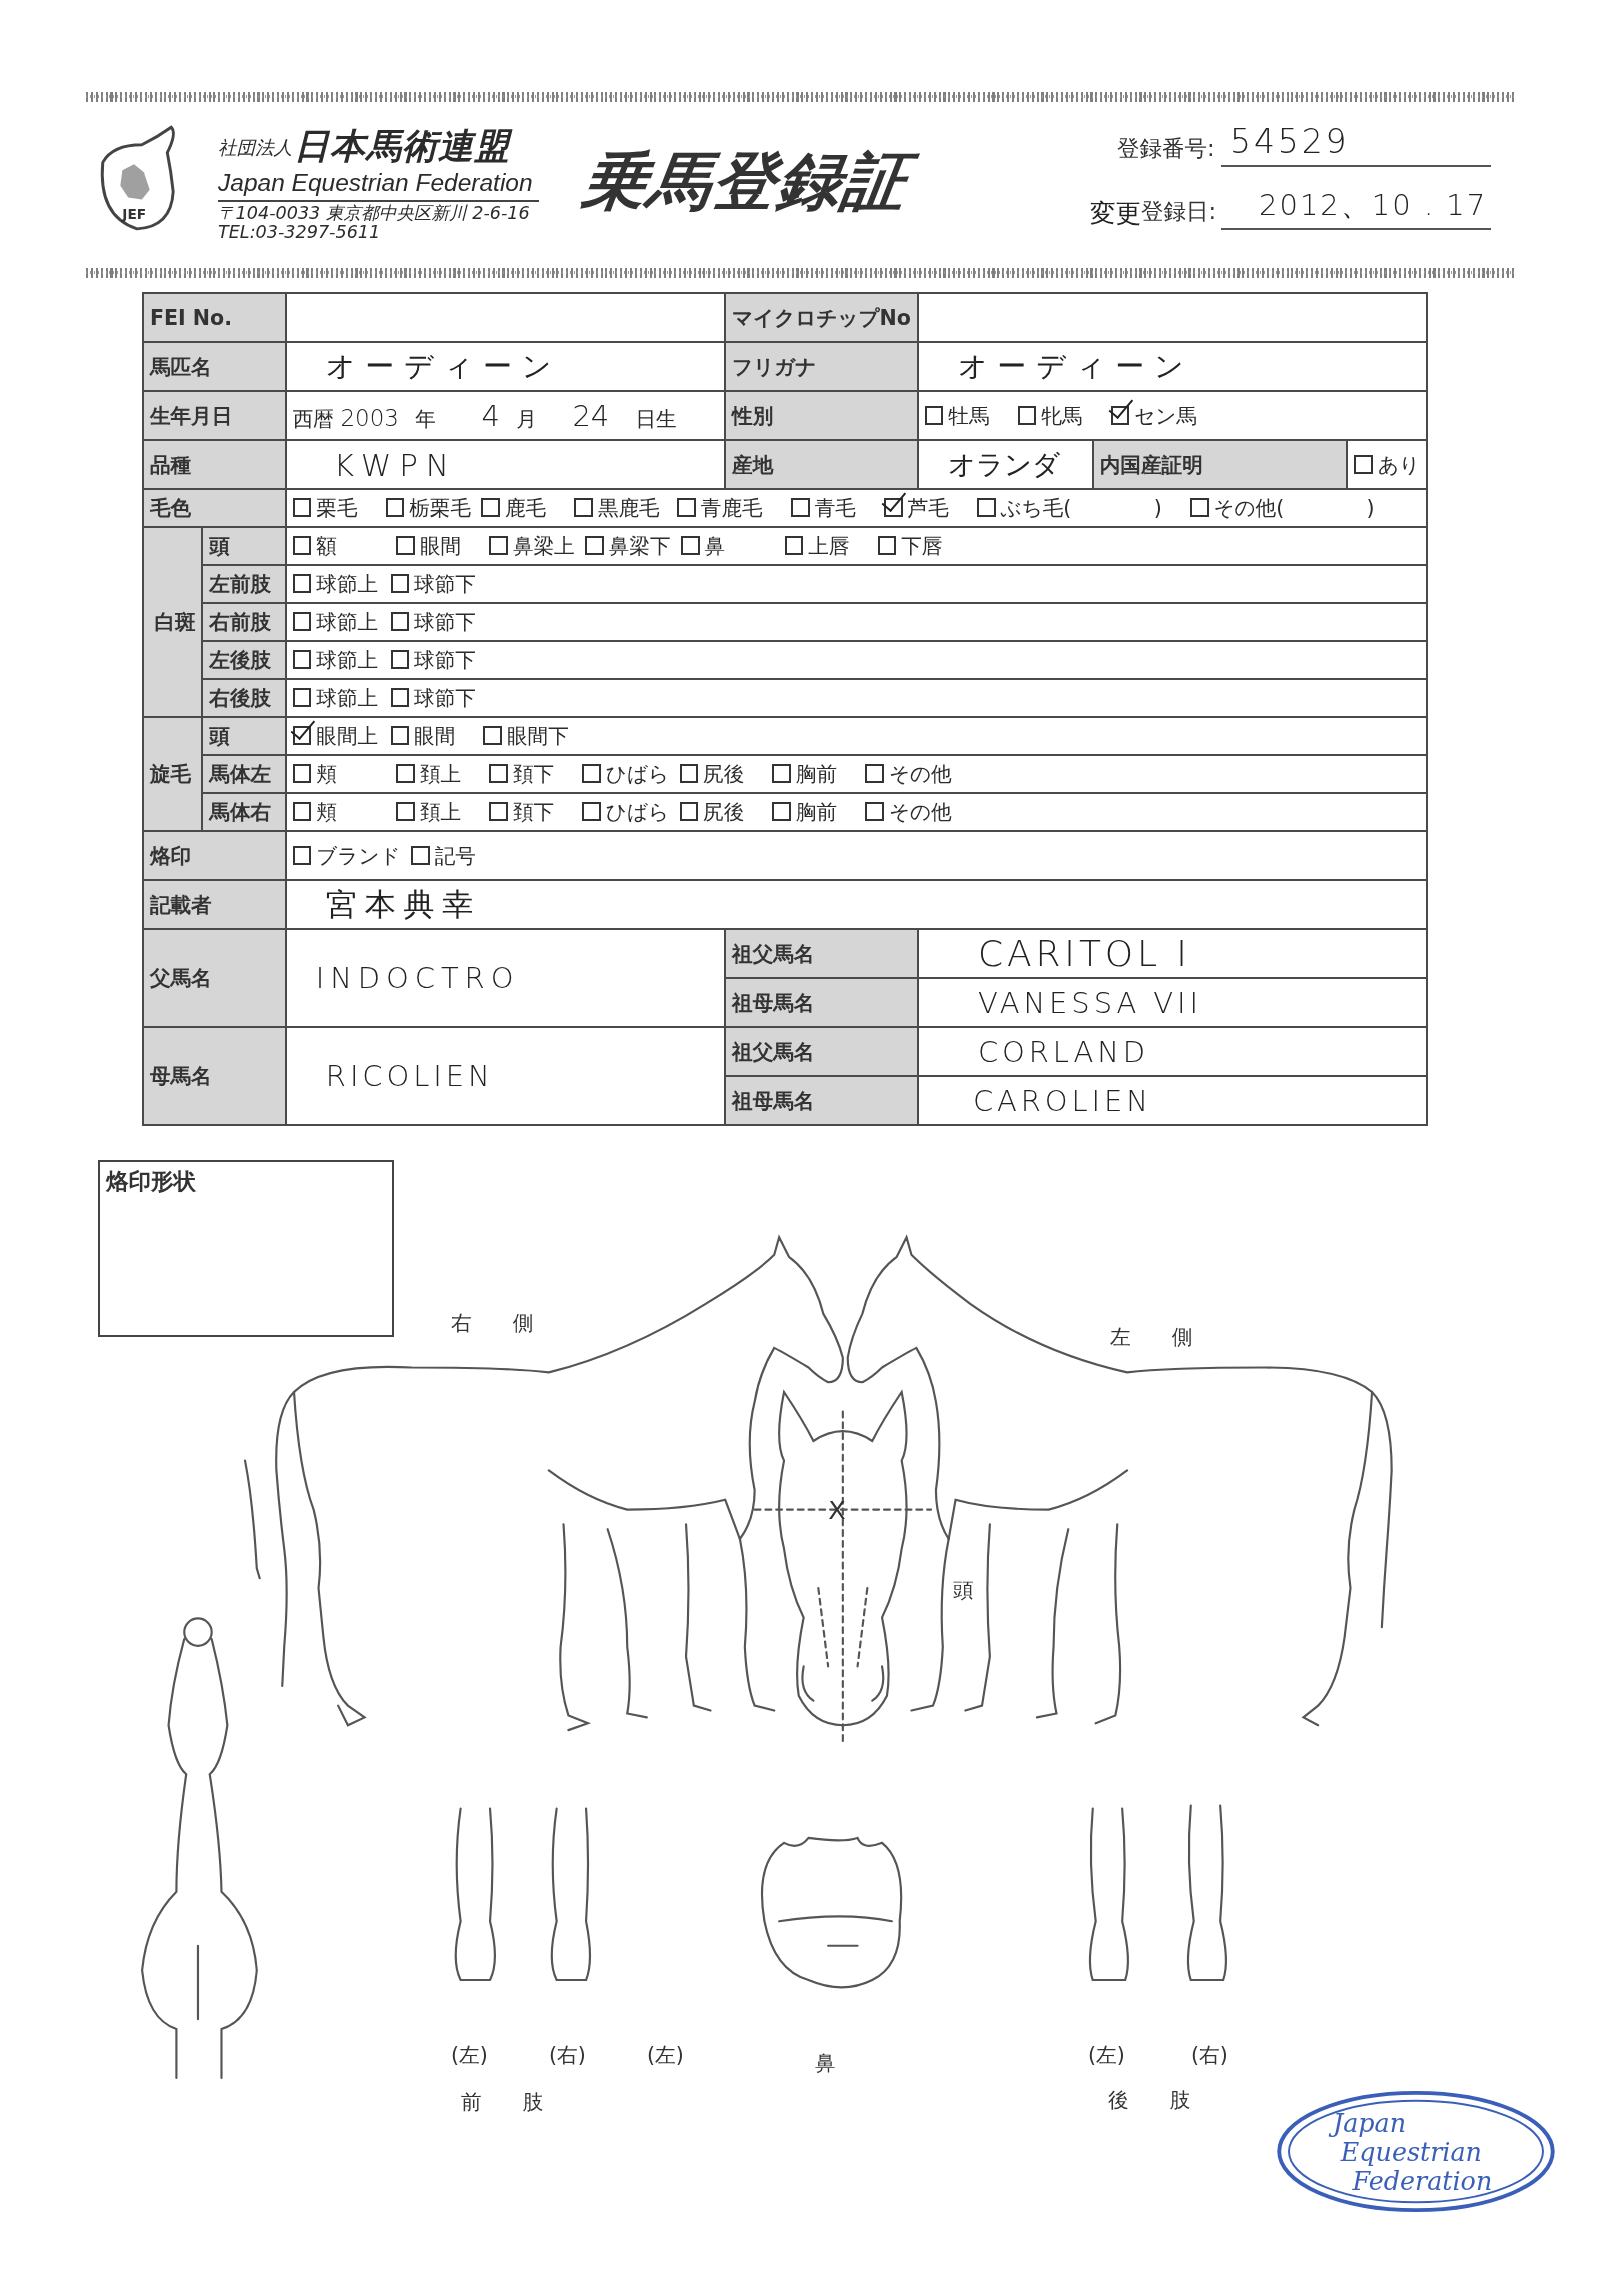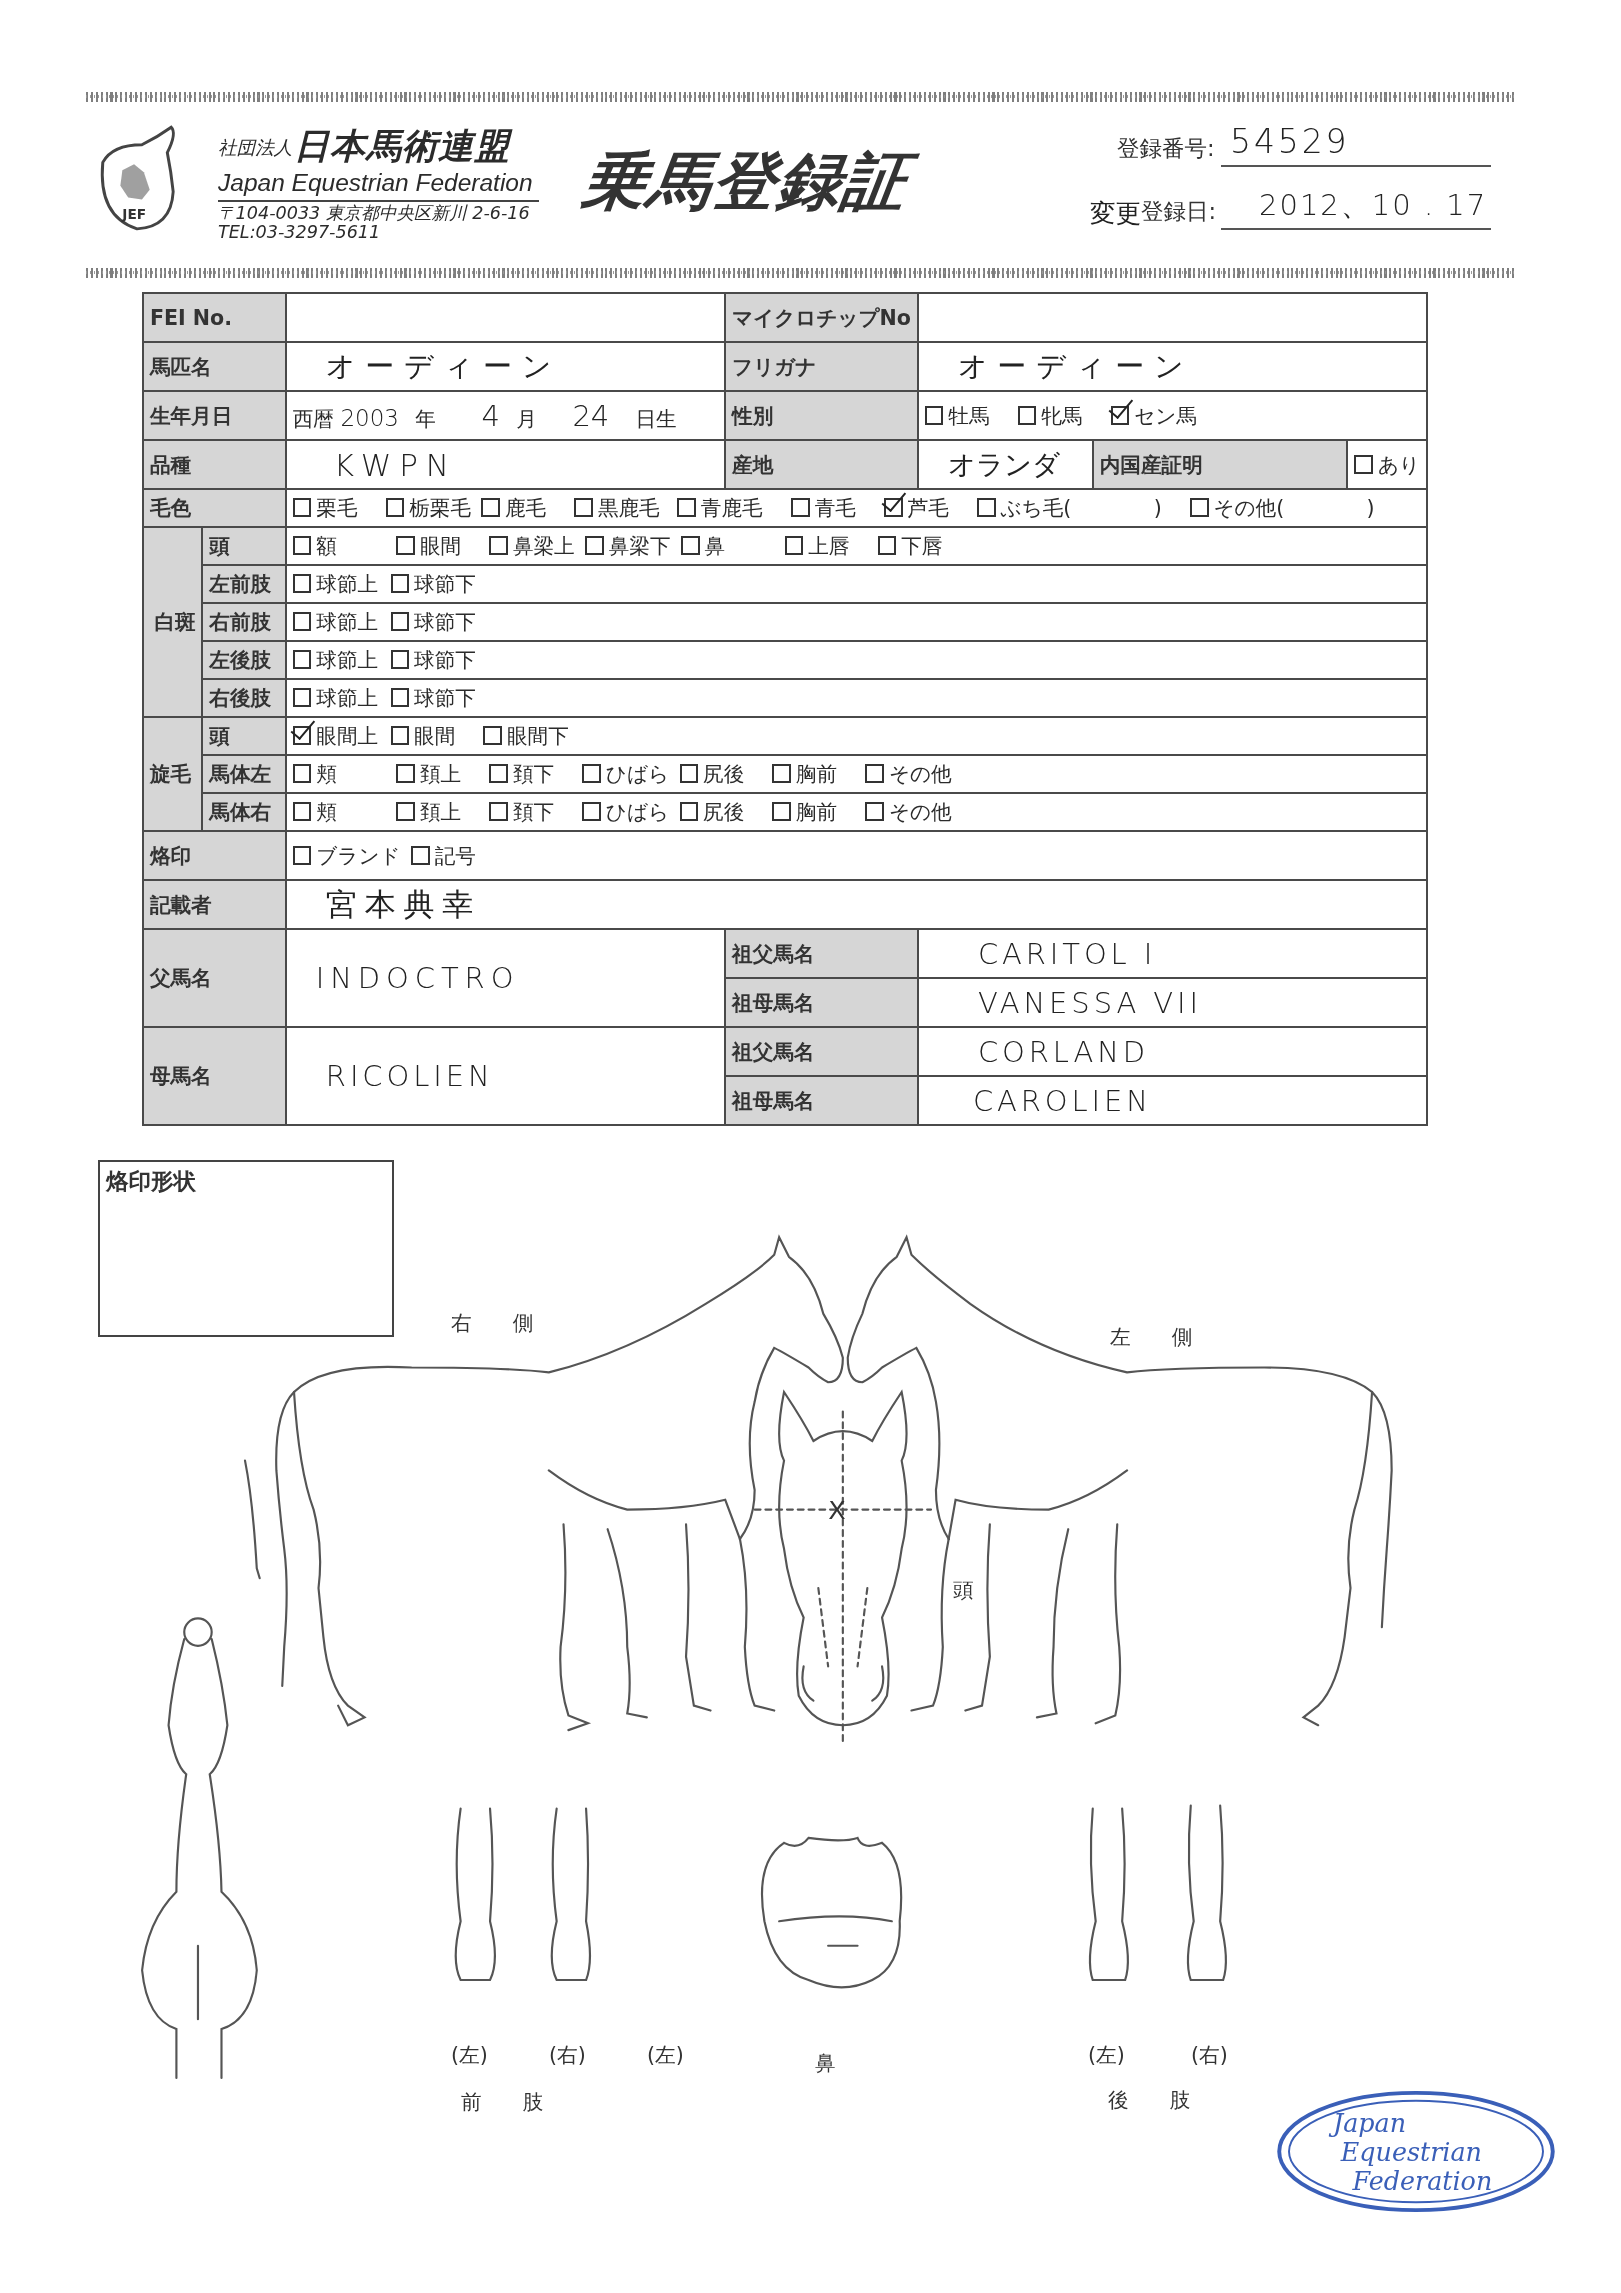--- a/index.html
+++ b/index.html
@@ -213,21 +213,21 @@
   </tr>
   <tr style="height:49px">
     <td class="lbl" colspan="2">記載者</td>
     <td colspan="6" class="hand" style="font-size:31px;padding-left:39px;letter-spacing:7.8px">宮本典幸</td>
   </tr>
 
   <tr style="height:49px">
     <td class="lbl" colspan="2" rowspan="2">父馬名</td>
     <td rowspan="2" class="hand" style="font-size:29px;padding-left:29px;letter-spacing:5.9px">INDOCTRO</td>
     <td class="lbl">祖父馬名</td>
-    <td colspan="4" class="hand" style="font-size:29px;padding-left:59px;letter-spacing:3.9px">CARITOL I</td>
+    <td colspan="4" class="hand" style="font-size:36px;padding-left:59px;letter-spacing:3.9px">CARITOL I</td>
   </tr>
   <tr style="height:49px">
     <td class="lbl">祖母馬名</td>
     <td colspan="4" class="hand" style="font-size:29px;padding-left:59px;letter-spacing:3.9px">VANESSA VII</td>
   </tr>
   <tr style="height:49px">
     <td class="lbl" colspan="2" rowspan="2">母馬名</td>
     <td rowspan="2" class="hand" style="font-size:29px;padding-left:39px;letter-spacing:3.9px">RICOLIEN</td>
     <td class="lbl">祖父馬名</td>
     <td colspan="4" class="hand" style="font-size:29px;padding-left:59px;letter-spacing:3.9px">CORLAND</td>

